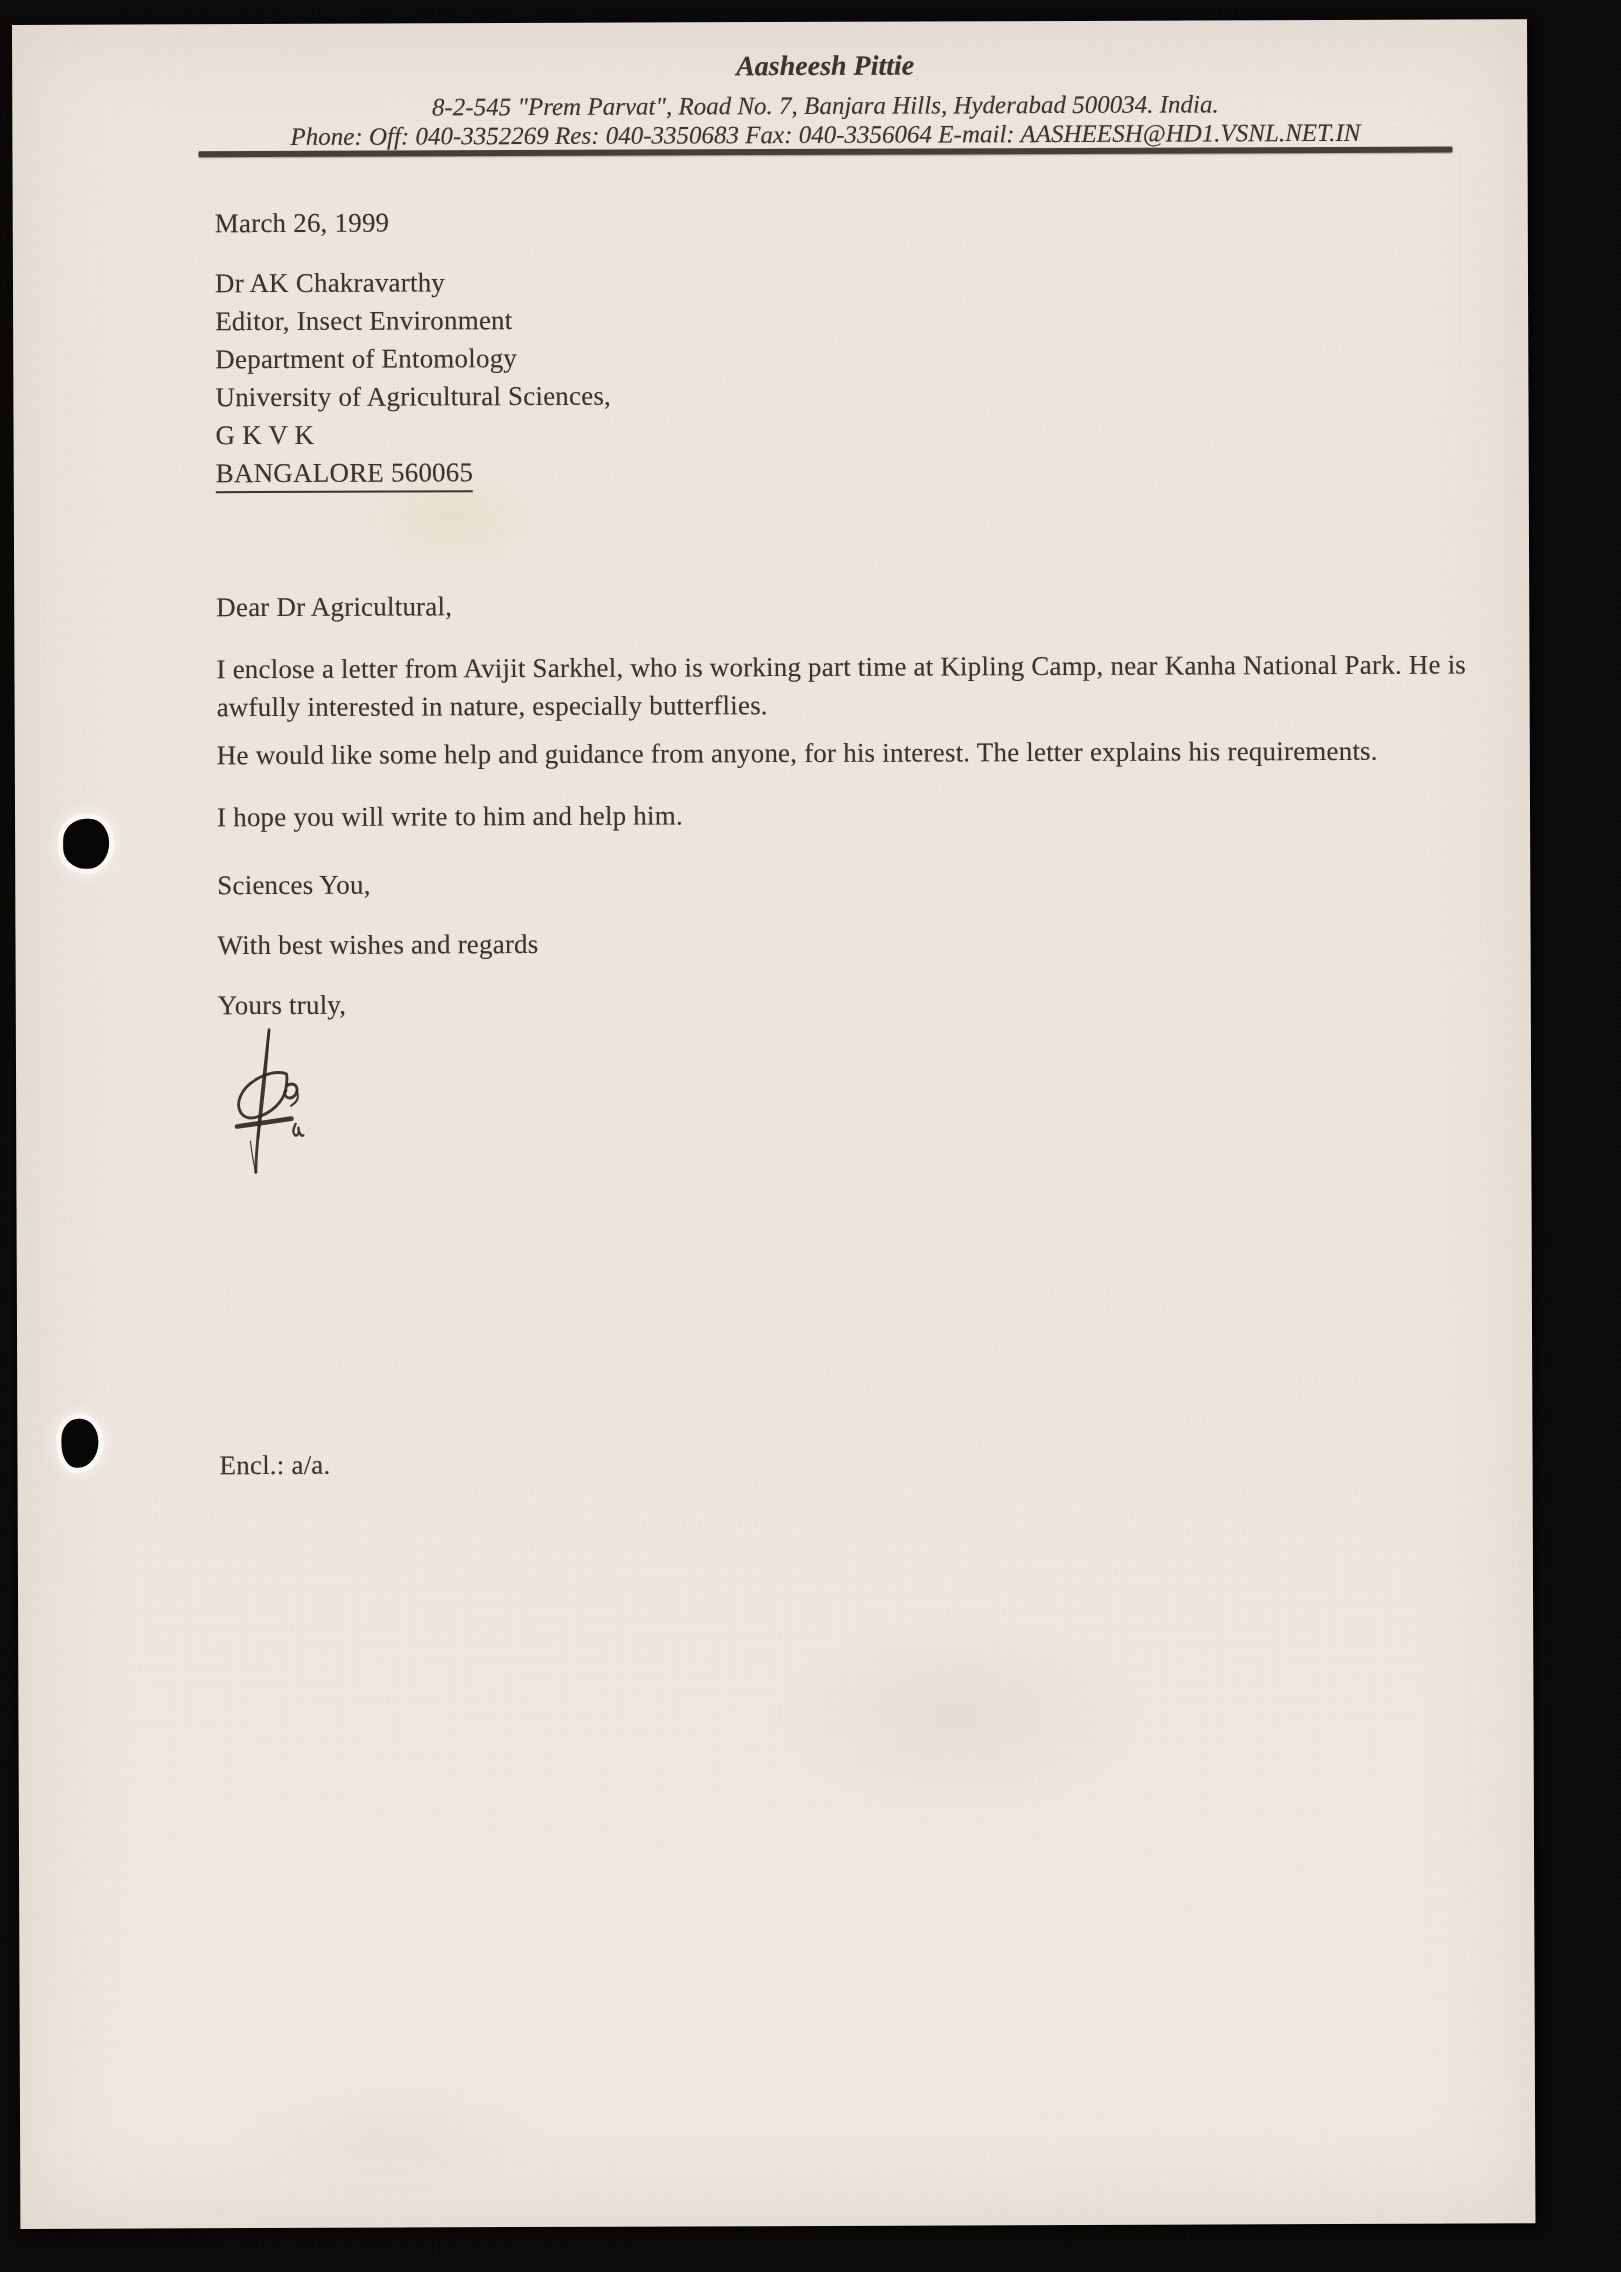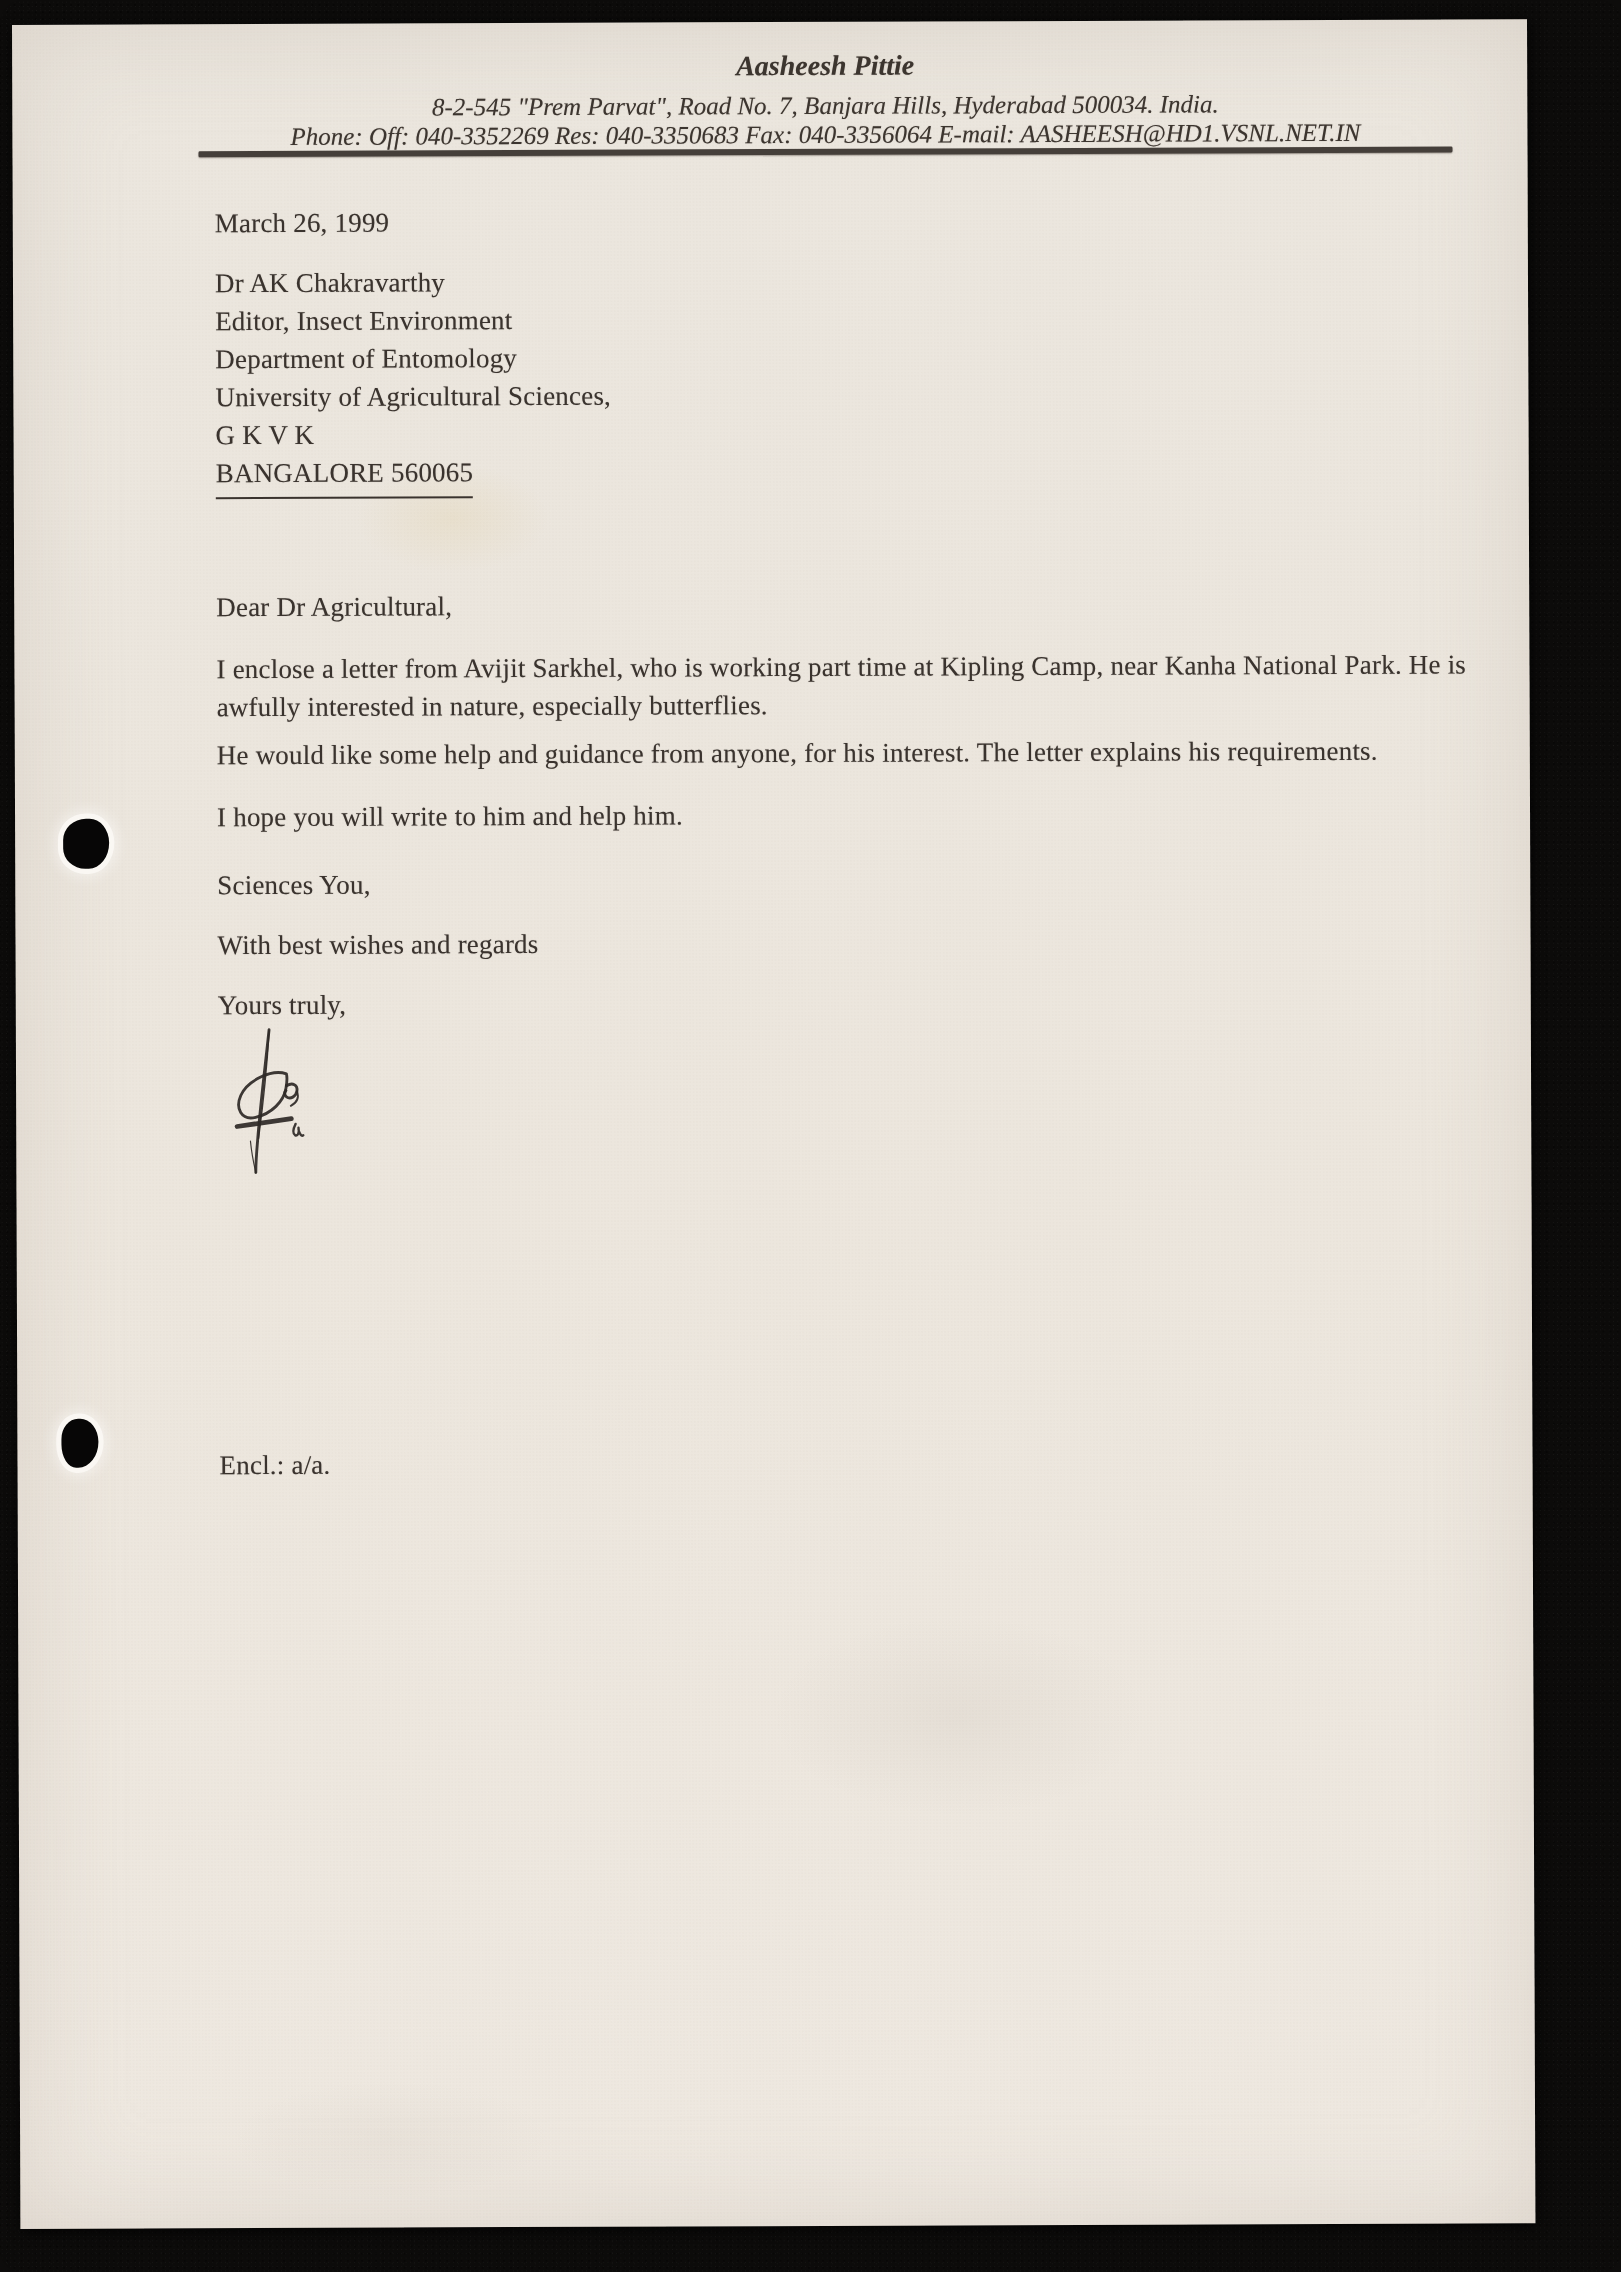--- a/index.html
+++ b/index.html
@@ -64,21 +64,21 @@
   .date{top:180px;}
   .recipient{top:240px;}
   .salutation{top:564px;}
   .para-1{top:626px;}
   .para-2{top:712px;}
   .para-3{top:774px;}
   .close-1{top:842px;}
   .close-2{top:902px;}
   .close-3{top:962px;font-family:Liberation Serif, serif;}
   .enclosure{top:1422px;}
-  .uline{display:inline-block;line-height:34px;border-bottom:2.9px solid #3a332e;padding-bottom:7px;}
+  .uline{display:inline-block;line-height:34px;border-bottom:2.9px solid #3a332e;padding-bottom:1px;}
   .signature{position:absolute;left:217px;top:1000px;width:81px;height:169px;}
   .signature path{stroke:#2e2926;fill:none;stroke-linecap:round;stroke-linejoin:round;opacity:0.92;}
 </style>
 </head>
 <body>
 
 <div class="backdrop">
   <div class="paper">
     <div class="grain"></div>
     <div class="stain stain-a"></div>

